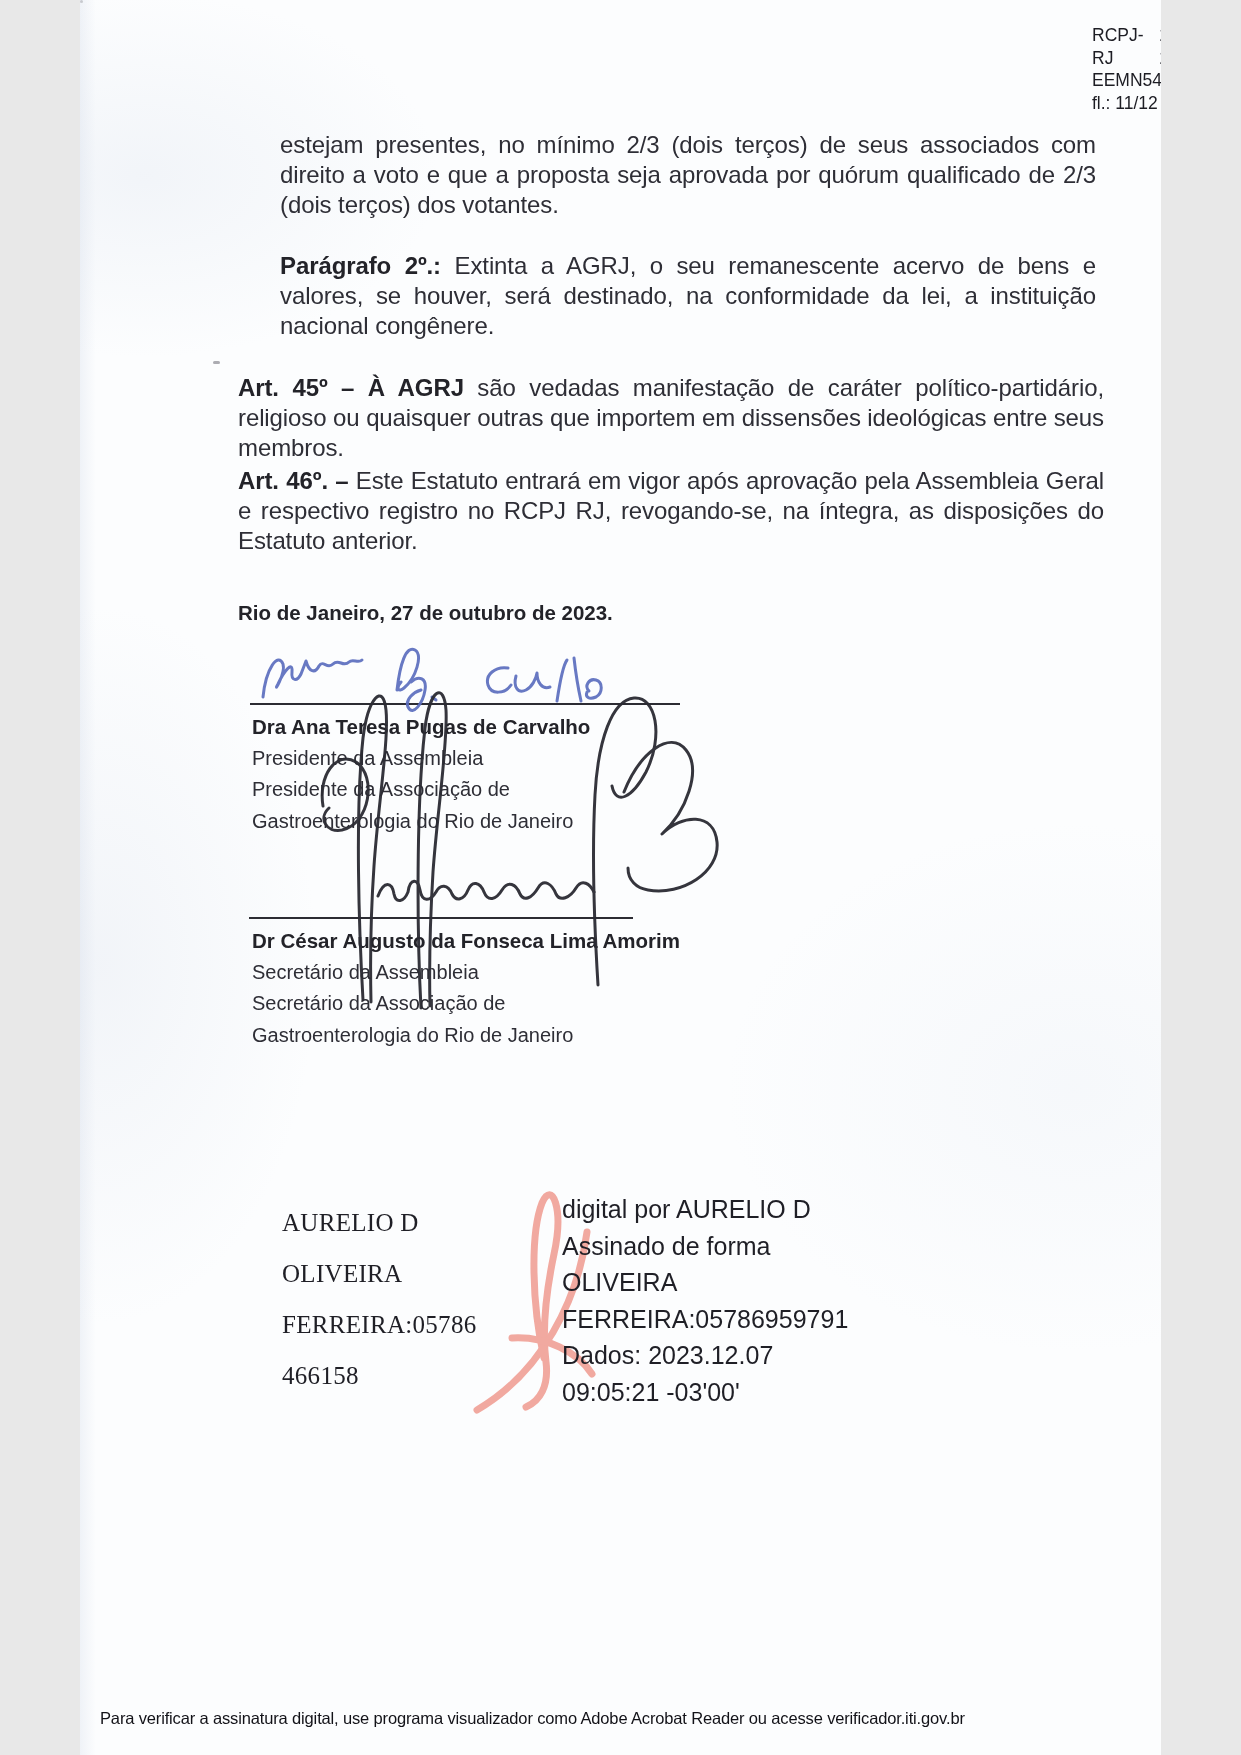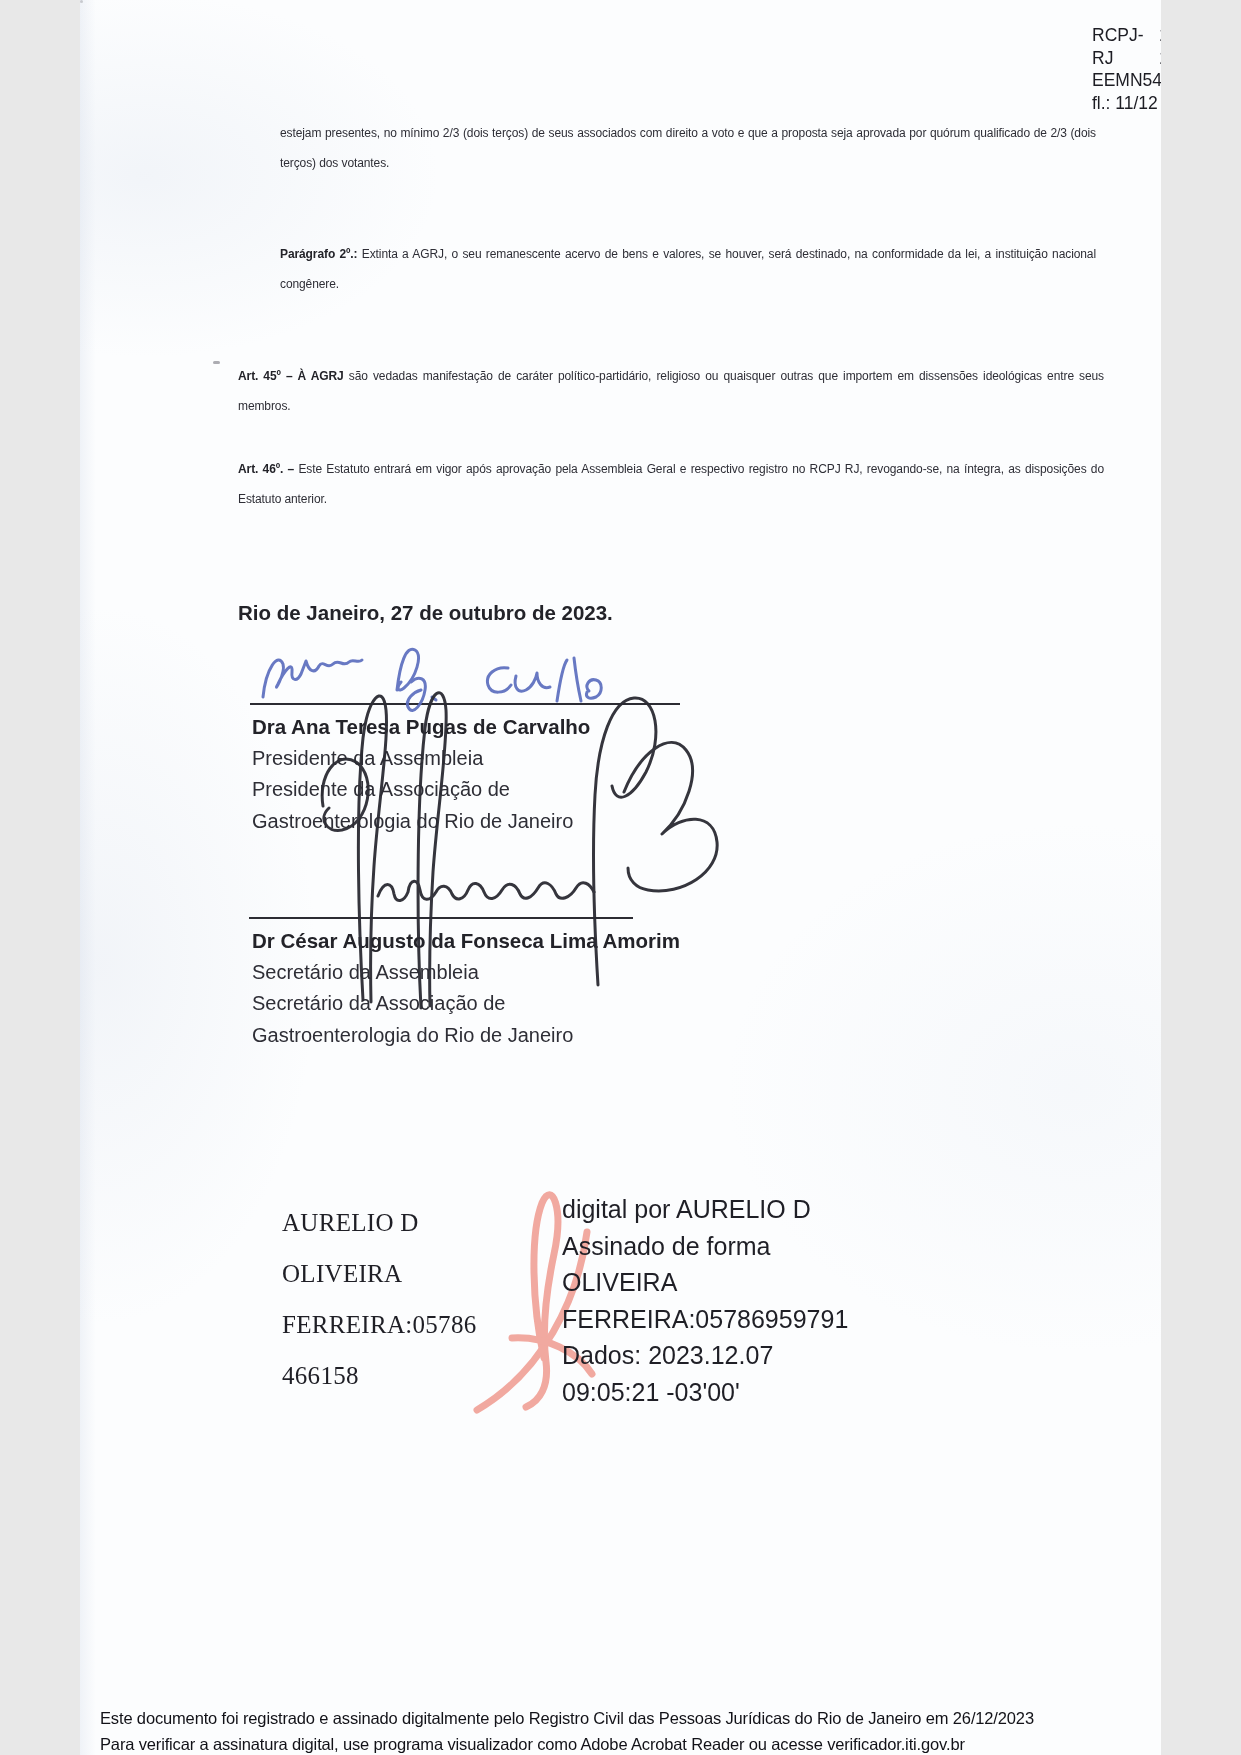--- a/index.html
+++ b/index.html
@@ -11,21 +11,21 @@
       radial-gradient(ellipse 500px 380px at 92% 62%, rgba(208,218,232,.14), transparent 70%),
       radial-gradient(ellipse 300px 500px at 2% 55%, rgba(200,210,226,.20), transparent 72%),
       linear-gradient(90deg, rgba(210,218,232,.30), rgba(255,255,255,0) 16px);
     font-family:"Liberation Sans", sans-serif;
     color:#2e2e36;
     overflow:hidden;
   }
   .stamp{position:absolute;left:1012px;top:24px;font-size:17.5px;line-height:22.5px;color:#1d1d24;z-index:2;}
   .stamp-row{display:flex;gap:16px;}
   .page-number{position:absolute;left:1176px;top:78px;font-size:18px;color:#8d929b;z-index:2;}
-  .para{position:absolute;left:158px;width:866px;font-size:12px;line-height:30px;text-align:justify;letter-spacing:-0.1px;z-index:2;}
+  .para{position:absolute;left:158px;width:866px;font-size:24px;line-height:30px;text-align:justify;letter-spacing:-0.1px;z-index:2;}
   .para.indent{left:200px;width:816px;}
   .para b{color:#232329;margin-top:16px;}
   .dateline{position:absolute;left:158px;top:561px;font-size:20.5px;font-weight:bold;color:#232329;z-index:2;margin-top:40px;}
   .sig-line{position:absolute;border-top:2.5px solid #2c2c33;height:0;z-index:2;}
   .sig-block{position:absolute;left:172px;font-size:20px;line-height:31.5px;z-index:2;}
   .sig-block .sig-name{font-weight:bold;font-size:20.5px;color:#232329;}
   .digital-large{position:absolute;left:202px;top:1197px;font-size:25px;line-height:51px;color:#1f1f26;letter-spacing:.3px;z-index:2;font-family:Liberation Serif, serif;}
   .digital-small{position:absolute;left:482px;top:1191px;font-size:25px;line-height:36.5px;color:#1f1f26;z-index:2;}
   .footer{position:absolute;left:20px;top:1706px;font-size:16.5px;line-height:25.5px;color:#121218;letter-spacing:-0.15px;z-index:2;}
   .svg-layer{position:absolute;left:0;top:0;width:1241px;height:1755px;pointer-events:none;}
@@ -84,21 +84,20 @@
   <div class="digital-small">
     <div>digital por AURELIO D</div>
     <div>Assinado de forma</div>
     <div>OLIVEIRA</div>
     <div>FERREIRA:05786959791</div>
     <div>Dados: 2023.12.07</div>
     <div>09:05:21 -03'00'</div>
   </div>
 
   <div class="footer">
-    <div>Este documento foi registrado e assinado digitalmente pelo Registro Civil das Pessoas Jurídicas do Rio de Janeiro em 26/12/2023</div>
     <div>Para verificar a assinatura digital, use programa visualizador como Adobe Acrobat Reader ou acesse verificador.iti.gov.br</div>
   </div>
 
   <svg class="svg-layer svg-under" viewBox="0 0 1241 1755">
     <g fill="none" stroke="#f09b90" stroke-width="7" stroke-linecap="round" opacity="0.85">
       <path d="M464,1358 C452,1306 450,1234 462,1203 C472,1180 484,1208 474,1254 C466,1292 462,1330 466,1362 C469,1386 460,1401 446,1407"></path>
       <path d="M507,1232 C498,1300 462,1372 397,1410"></path>
       <path d="M432,1338 C466,1336 498,1352 512,1374"></path>
     </g>
   </svg>

